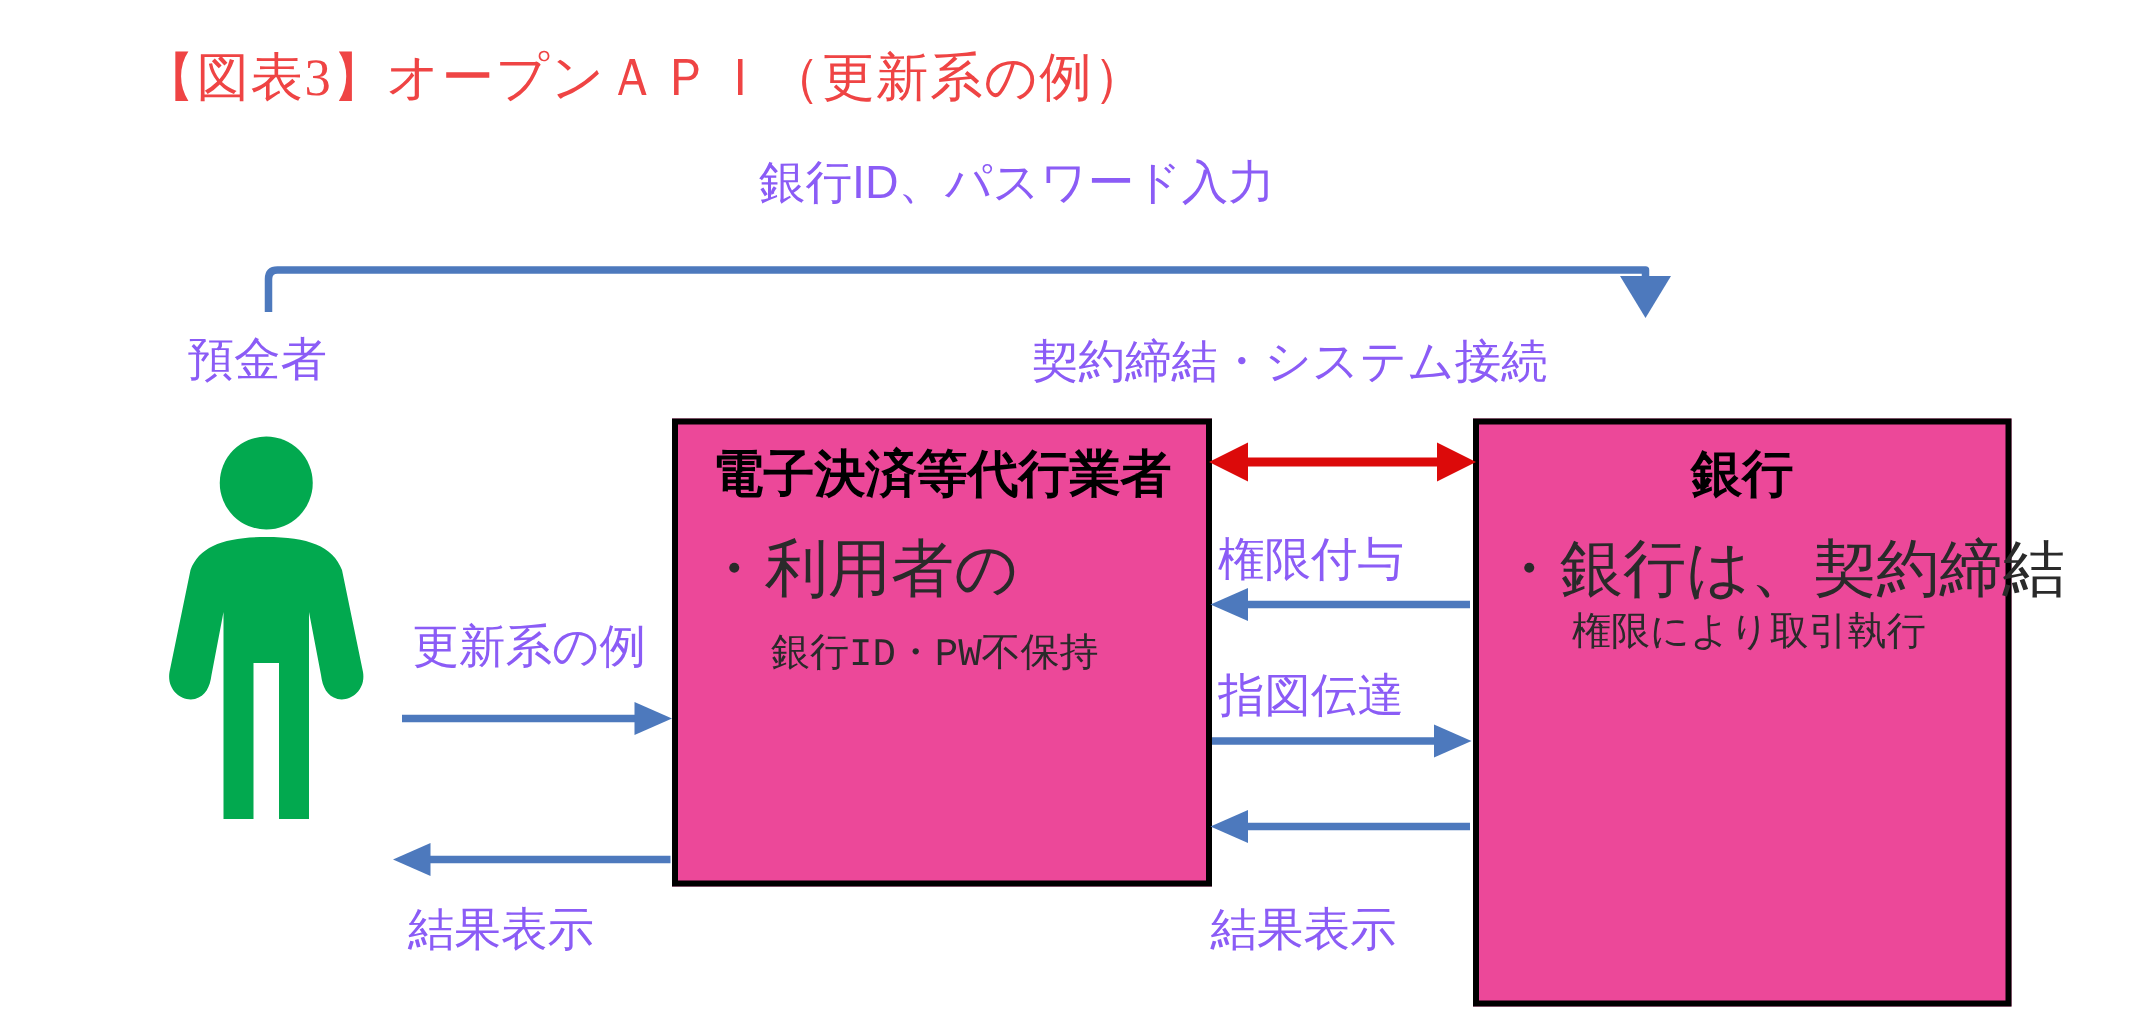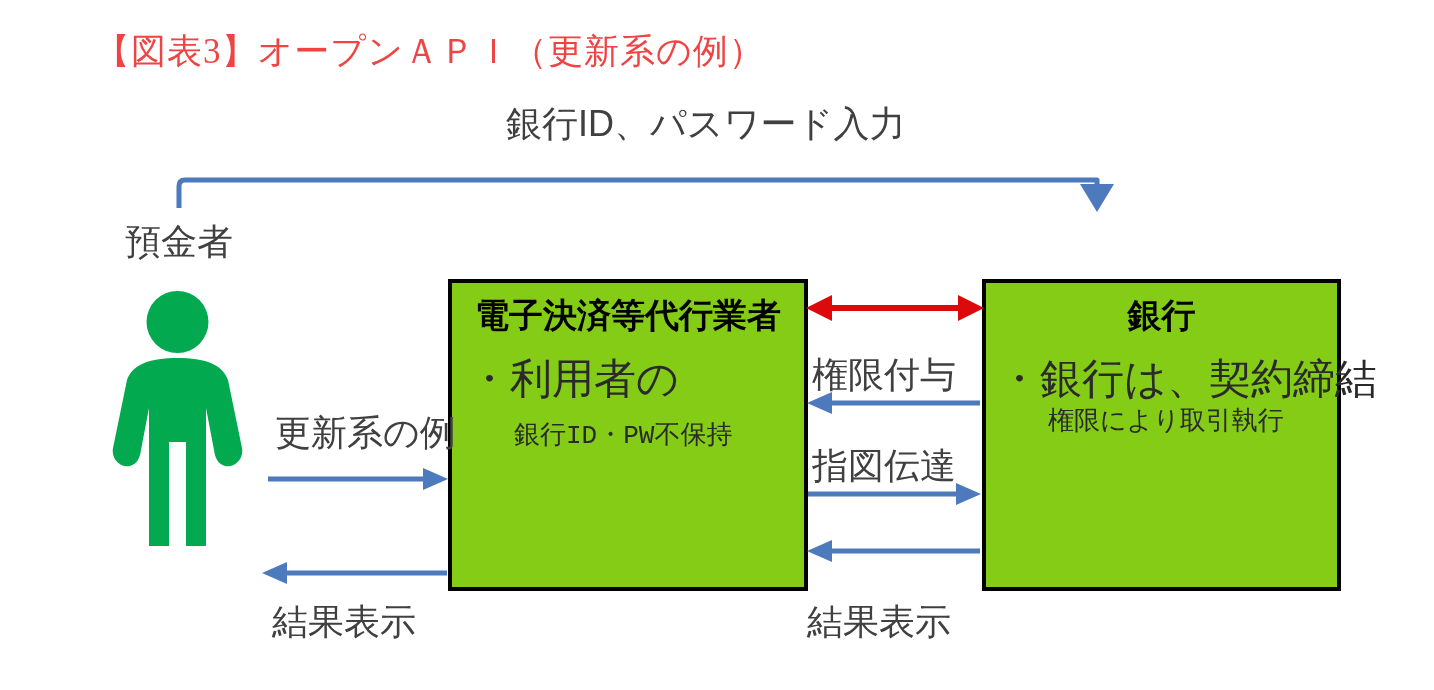--- a/index.html
+++ b/index.html
@@ -25,44 +25,44 @@
     font-family: "Liberation Serif", "DejaVu Serif", serif;
     font-size: 35px;
     letter-spacing: 1px;
     white-space: nowrap;
     color: #ef4444;
   }
 
   
   .label {
     font-family: "Liberation Sans", "DejaVu Sans", sans-serif;
-    font-size: 36px;
-    color: #404040;
+    font-size: 31px;
+    color: #8b5cf6;
     white-space: nowrap;
     line-height: 1;
     text-align: right;
   }
 
   #label-credentials { left: 506px; top: 106px; }
   #label-depositor   { left: 125px; top: 224px; }
   #label-contract    { left: 688px; top: 225px; }
   #label-grant       { left: 812px; top: 357px; }
   #label-instruct-rel{ left: 812px; top: 448px; }
   #label-instruct    { left: 275px; top: 415px; }
   #label-result-left { left: 272px; top: 604px; }
   #label-result-mid  { left: 807px; top: 604px; }
 
   
   .entity-box {
     border: 4px solid #000000;
-    background: #84cc16;
+    background: #ec4899;
     box-sizing: border-box;
   }
   #box-ppf { left: 448px; top: 279px; width: 360px; height: 312px; }
-  #box-bank { left: 982px; top: 279px; width: 359px; height: 312px; }
+  #box-bank { left: 982px; top: 279px; width: 359px; height: 392px; }
 
   .box-title {
     position: absolute;
     left: 0; right: 0;
     text-align: center;
     font-family: "Liberation Sans", "DejaVu Sans", sans-serif;
     font-weight: bold;
     font-size: 34px;
     color: #000000;
     white-space: nowrap;
@@ -104,20 +104,21 @@
 <body>
 
 <div id="canvas">
 
   <div class="abs" id="figure-title">【図表3】オープンＡＰＩ（更新系の例）</div>
 
   <div class="abs label" id="label-credentials">銀行ID、パスワード入力</div>
 
   <div class="abs label" id="label-depositor">預金者</div>
 
+  <div class="abs label" id="label-contract">契約締結・システム接続</div>
 
   <div class="abs" id="person">
     <svg viewBox="0 0 135 262" width="135" height="262" aria-hidden="true">
       <g fill="#02a94f">
         <circle cx="67.5" cy="32" r="31"></circle>
         <path d="M67.5 68
                  C 95 68, 112 74, 118 90
                  L 132 158
                  C 134 170, 124 178, 115 176
                  C 108 174, 105 168, 104 160

